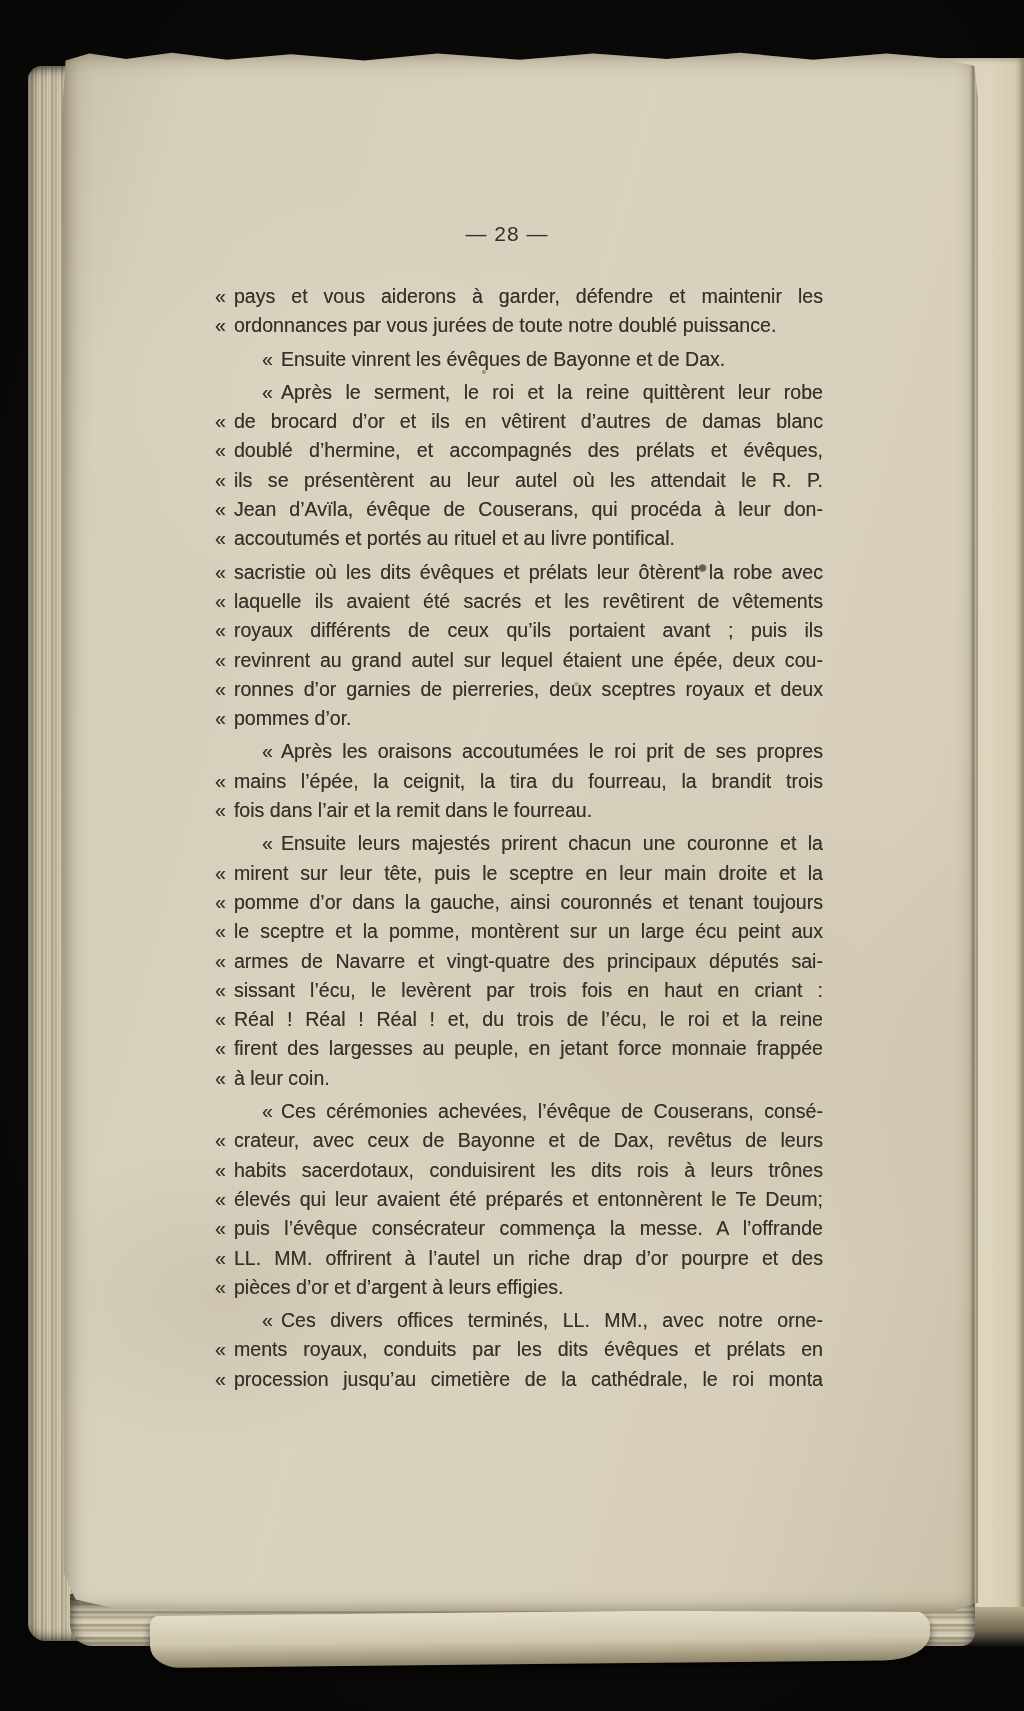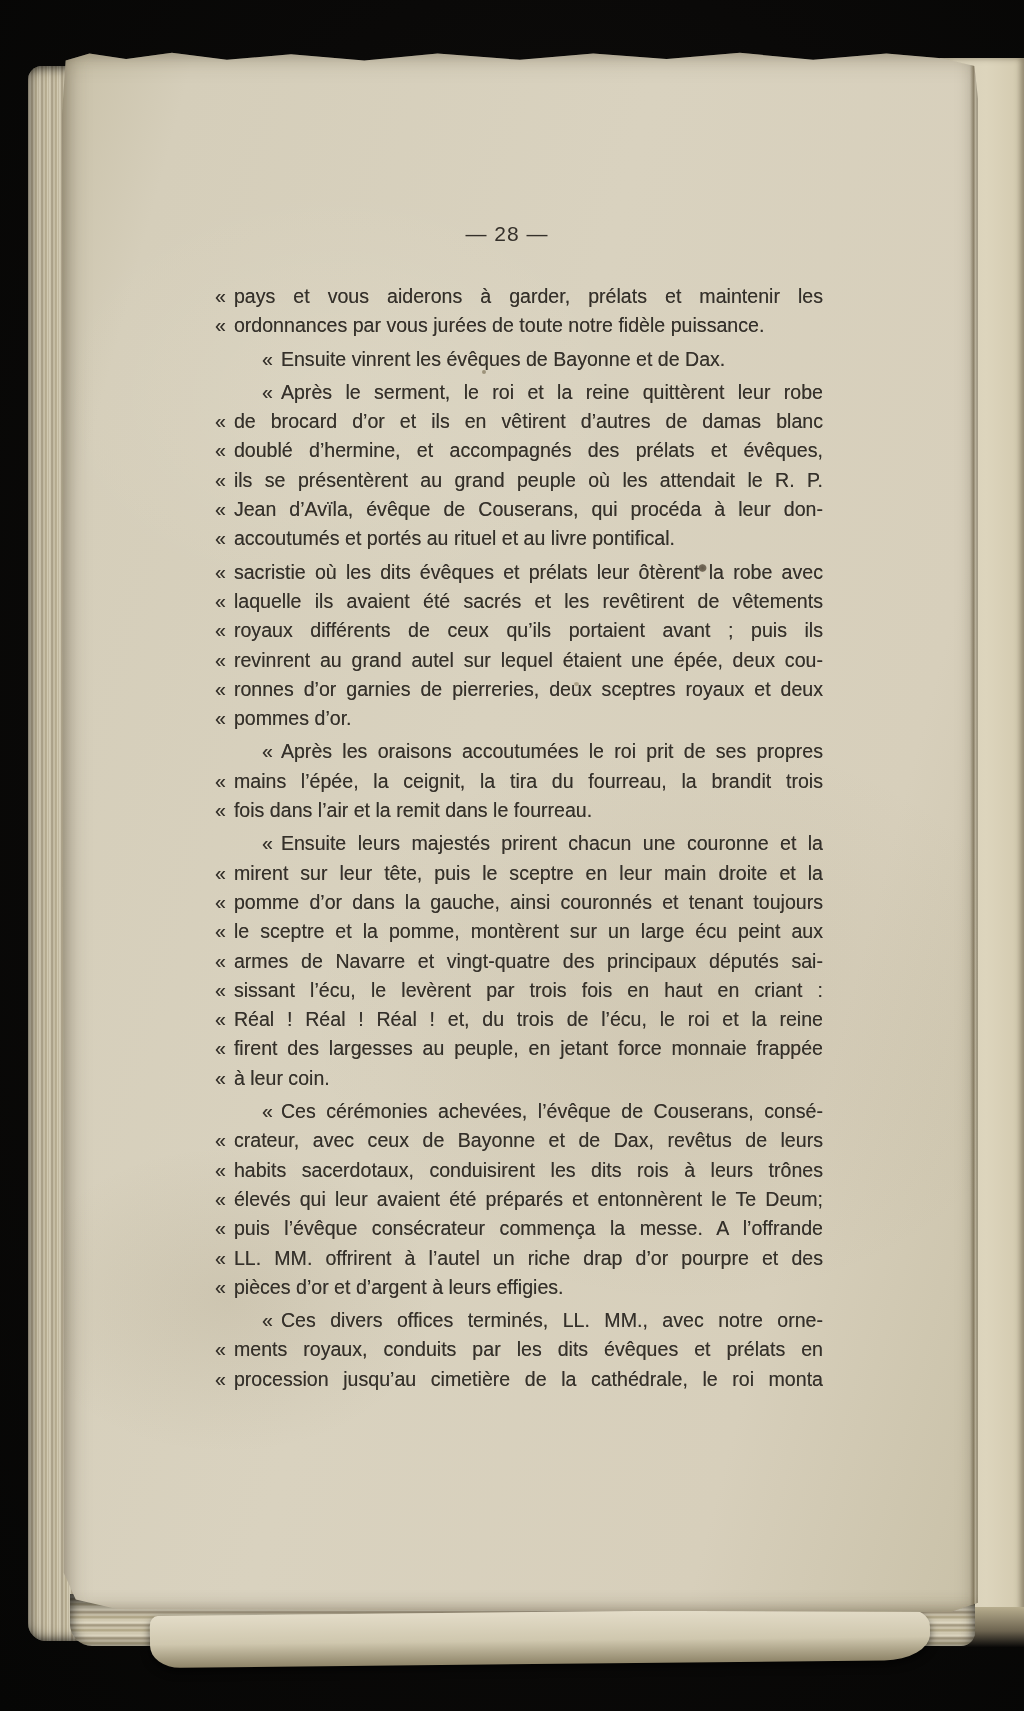--- a/index.html
+++ b/index.html
@@ -116,31 +116,31 @@
 <div class="scene">
   <div class="stack-left"></div>
   <div class="next-page"></div>
   <div class="bottom-stack"></div>
   <div class="bottom-deckle"></div>
 
   <div class="page">
     <div class="pagenum">— 28 —</div>
     <div class="textblock">
         <div class="para">
-          <div class="line"><span class="gm">«</span><span class="lt">pays et vous aiderons à garder, prélats et maintenir les</span></div>
-          <div class="line nojust"><span class="gm">«</span><span class="lt">ordonnances par vous jurées de toute notre fidèle puissance.</span></div>
+          <div class="line"><span class="gm">«</span><span class="lt">pays et vous aiderons à garder, défendre et maintenir les</span></div>
+          <div class="line nojust"><span class="gm">«</span><span class="lt">ordonnances par vous jurées de toute notre doublé puissance.</span></div>
         </div>
         <div class="para">
           <div class="line first nojust"><span class="gm">«</span><span class="lt">Ensuite vinrent les évêques de Bayonne et de Dax.</span></div>
         </div>
         <div class="para">
           <div class="line first"><span class="gm">«</span><span class="lt">Après le serment, le roi et la reine quittèrent leur robe</span></div>
           <div class="line"><span class="gm">«</span><span class="lt">de brocard d’or et ils en vêtirent d’autres de damas blanc</span></div>
           <div class="line"><span class="gm">«</span><span class="lt">doublé d’hermine, et accompagnés des prélats et évêques,</span></div>
-          <div class="line"><span class="gm">«</span><span class="lt">ils se présentèrent au grand peuple où les attendait le R. P.</span></div>
+          <div class="line"><span class="gm">«</span><span class="lt">ils se présentèrent au leur autel où les attendait le R. P.</span></div>
           <div class="line"><span class="gm">«</span><span class="lt">Jean d’Avïla, évêque de Couserans, qui procéda à leur don-</span></div>
           <div class="line nojust"><span class="gm">«</span><span class="lt">accoutumés et portés au rituel et au livre pontifical.</span></div>
         </div>
         <div class="para">
           <div class="line"><span class="gm">«</span><span class="lt">sacristie où les dits évêques et prélats leur ôtèrent la robe avec</span></div>
           <div class="line"><span class="gm">«</span><span class="lt">laquelle ils avaient été sacrés et les revêtirent de vêtements</span></div>
           <div class="line"><span class="gm">«</span><span class="lt">royaux différents de ceux qu’ils portaient avant ; puis ils</span></div>
           <div class="line"><span class="gm">«</span><span class="lt">revinrent au grand autel sur lequel étaient une épée, deux cou-</span></div>
           <div class="line"><span class="gm">«</span><span class="lt">ronnes d’or garnies de pierreries, deux sceptres royaux et deux</span></div>
           <div class="line nojust"><span class="gm">«</span><span class="lt">pommes d’or.</span></div>

